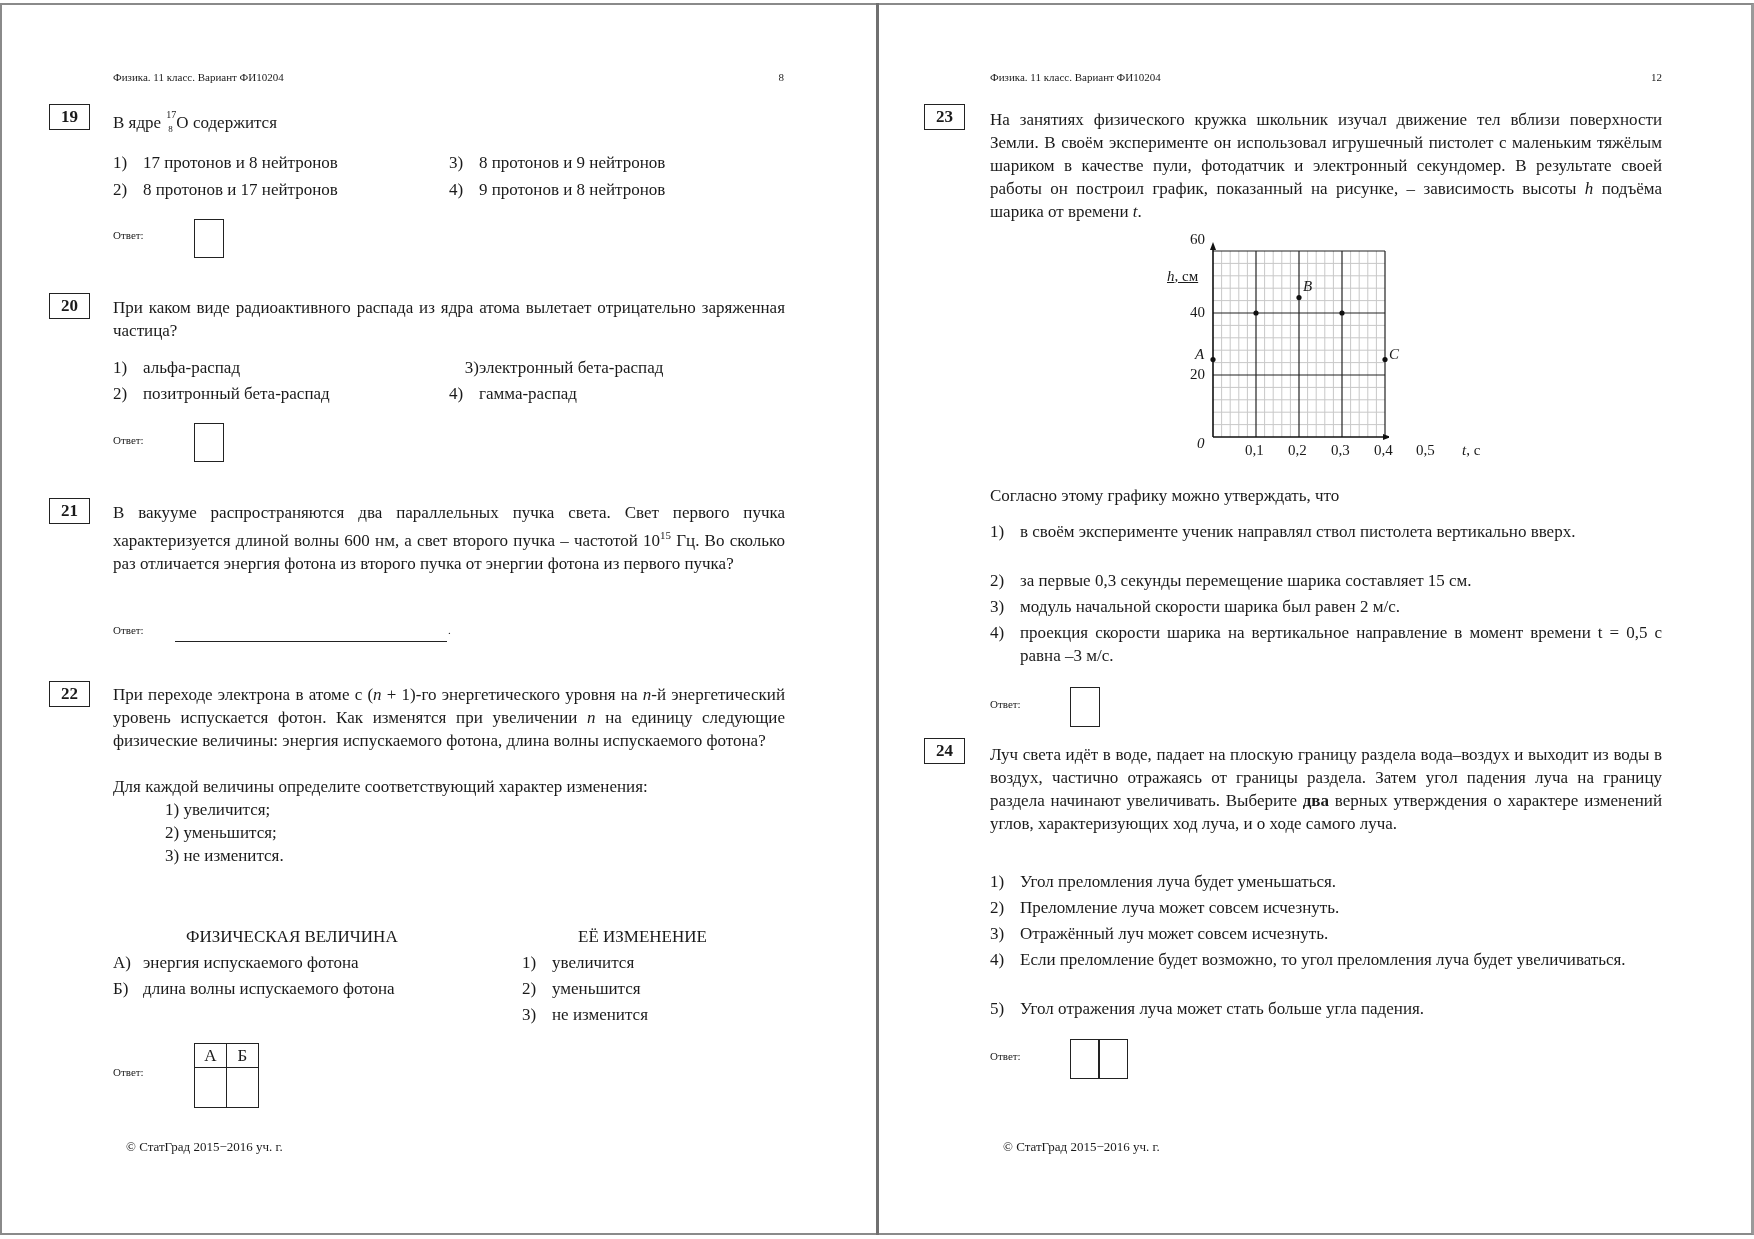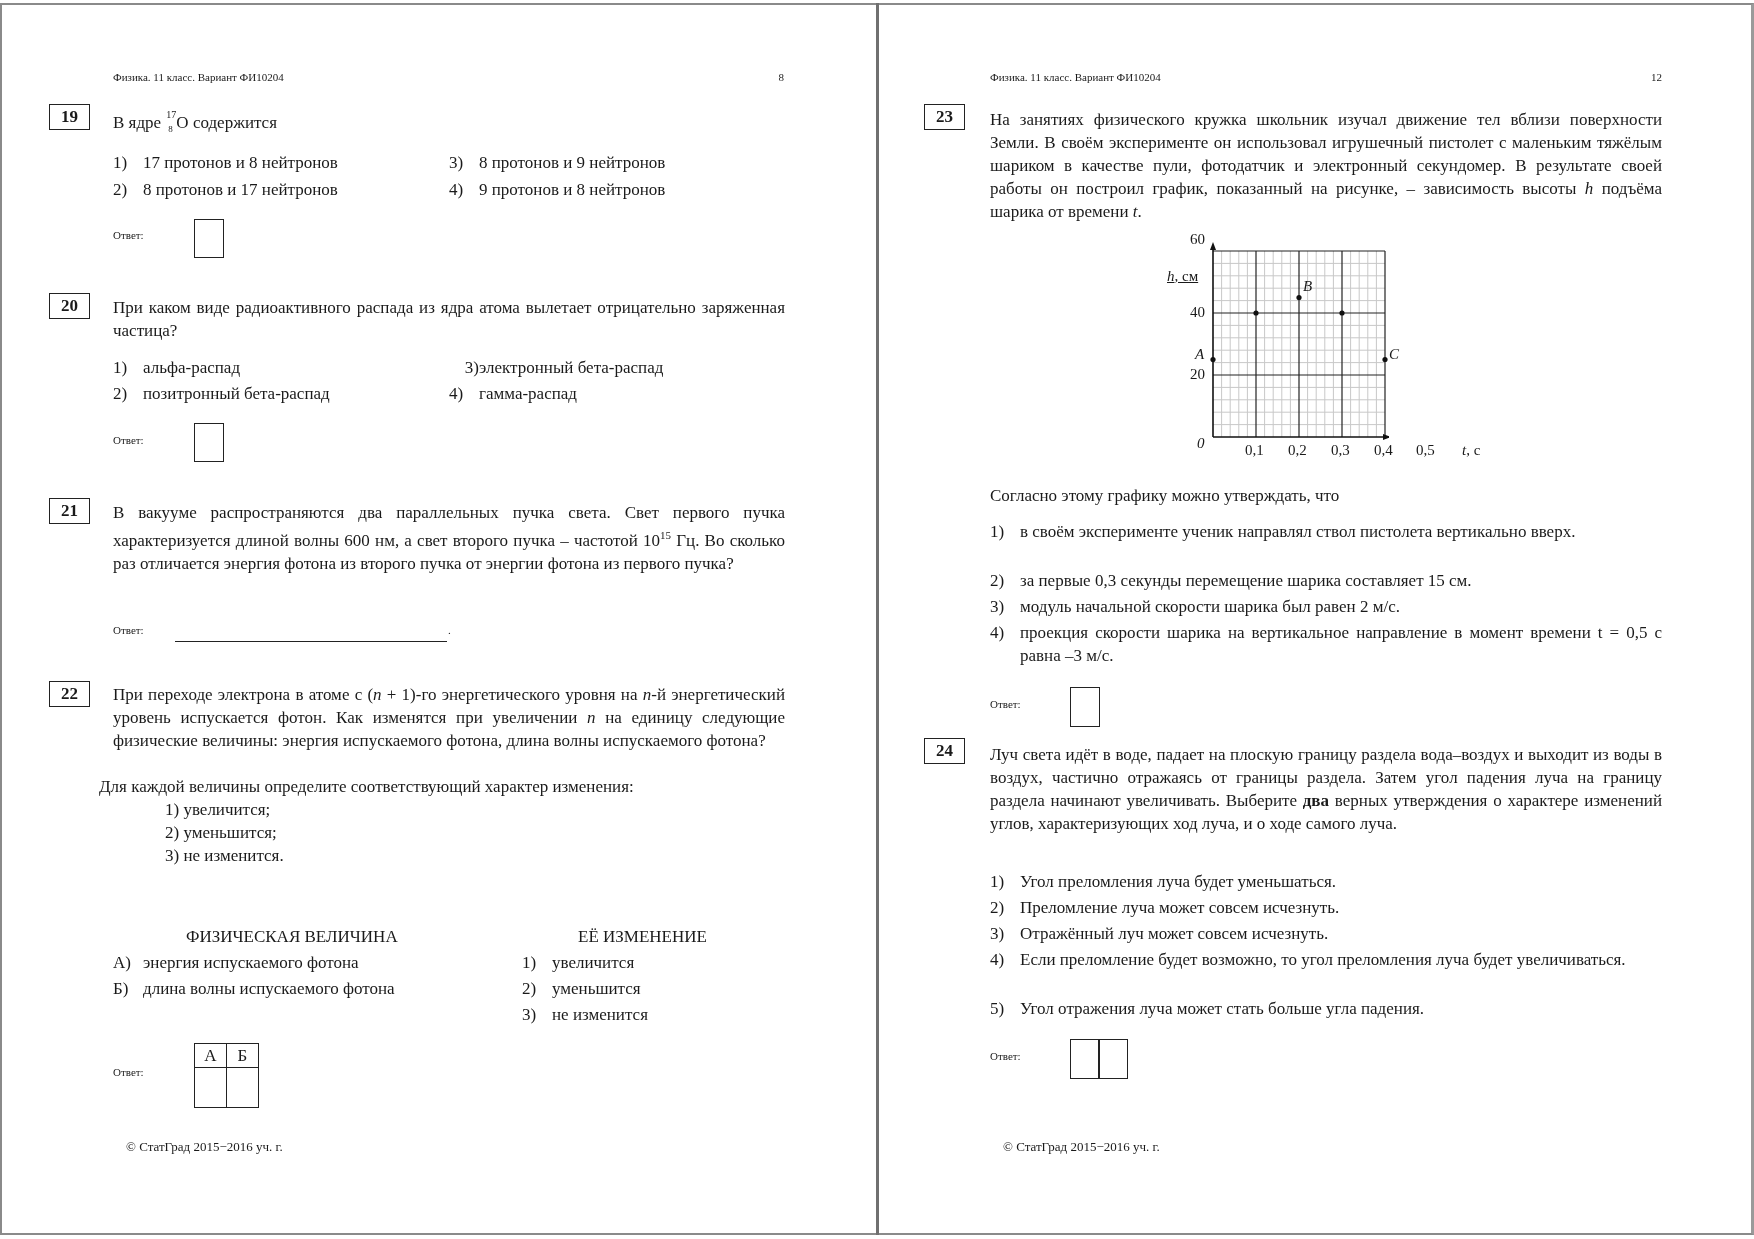--- a/index.html
+++ b/index.html
@@ -78,21 +78,21 @@
     <span>В вакууме распространяются два параллельных пучка света. Свет первого пучка характеризуется длиной волны 600 нм, а свет второго пучка – частотой</span>
     <span>10</span><sup>15</sup>
     <span>Гц. Во сколько раз отличается энергия фотона из второго пучка от энергии фотона из первого пучка?</span>
   </div>
   <div class="ans-label" style="left:113px;top:624px;">Ответ:</div>
   <div class="ans-line" style="left:175px;top:641px;width:272px;"></div>
   <div class="ans-label" style="left:448px;top:624px;">.</div>
 
   <div class="qnum" style="left:49px;top:681px;">22</div>
   <div class="txt" style="left:113px;top:683px;width:672px;"><span>При переходе электрона в атоме с (</span><i>n</i><span> + 1)-го энергетического уровня на </span><i>n</i><span>-й энергетический уровень испускается фотон. Как изменятся при увеличении </span><i>n</i><span> на единицу следующие физические величины: энергия испускаемого фотона, длина волны испускаемого фотона?</span></div>
-  <div class="txt" style="left:99px;top:775px;">Для каждой величины определите соответствующий характер изменения:</div>
+  <div class="txt" style="left:113px;top:775px;">Для каждой величины определите соответствующий характер изменения:</div>
   <div class="txt" style="left:165px;top:798px;">1) увеличится;</div>
   <div class="txt" style="left:165px;top:821px;">2) уменьшится;</div>
   <div class="txt" style="left:165px;top:844px;">3) не изменится.</div>
 
   <div class="opt" style="left:186px;top:925px;">ФИЗИЧЕСКАЯ ВЕЛИЧИНА</div>
   <div class="opt" style="left:578px;top:925px;">ЕЁ ИЗМЕНЕНИЕ</div>
   <div class="opt" style="left:113px;top:951px;"><span class="n">А)</span><span>энергия испускаемого фотона</span></div>
   <div class="opt" style="left:113px;top:977px;"><span class="n">Б)</span><span>длина волны испускаемого фотона</span></div>
   <div class="opt" style="left:522px;top:951px;"><span class="n">1)</span><span>увеличится</span></div>
   <div class="opt" style="left:522px;top:977px;"><span class="n">2)</span><span>уменьшится</span></div>

